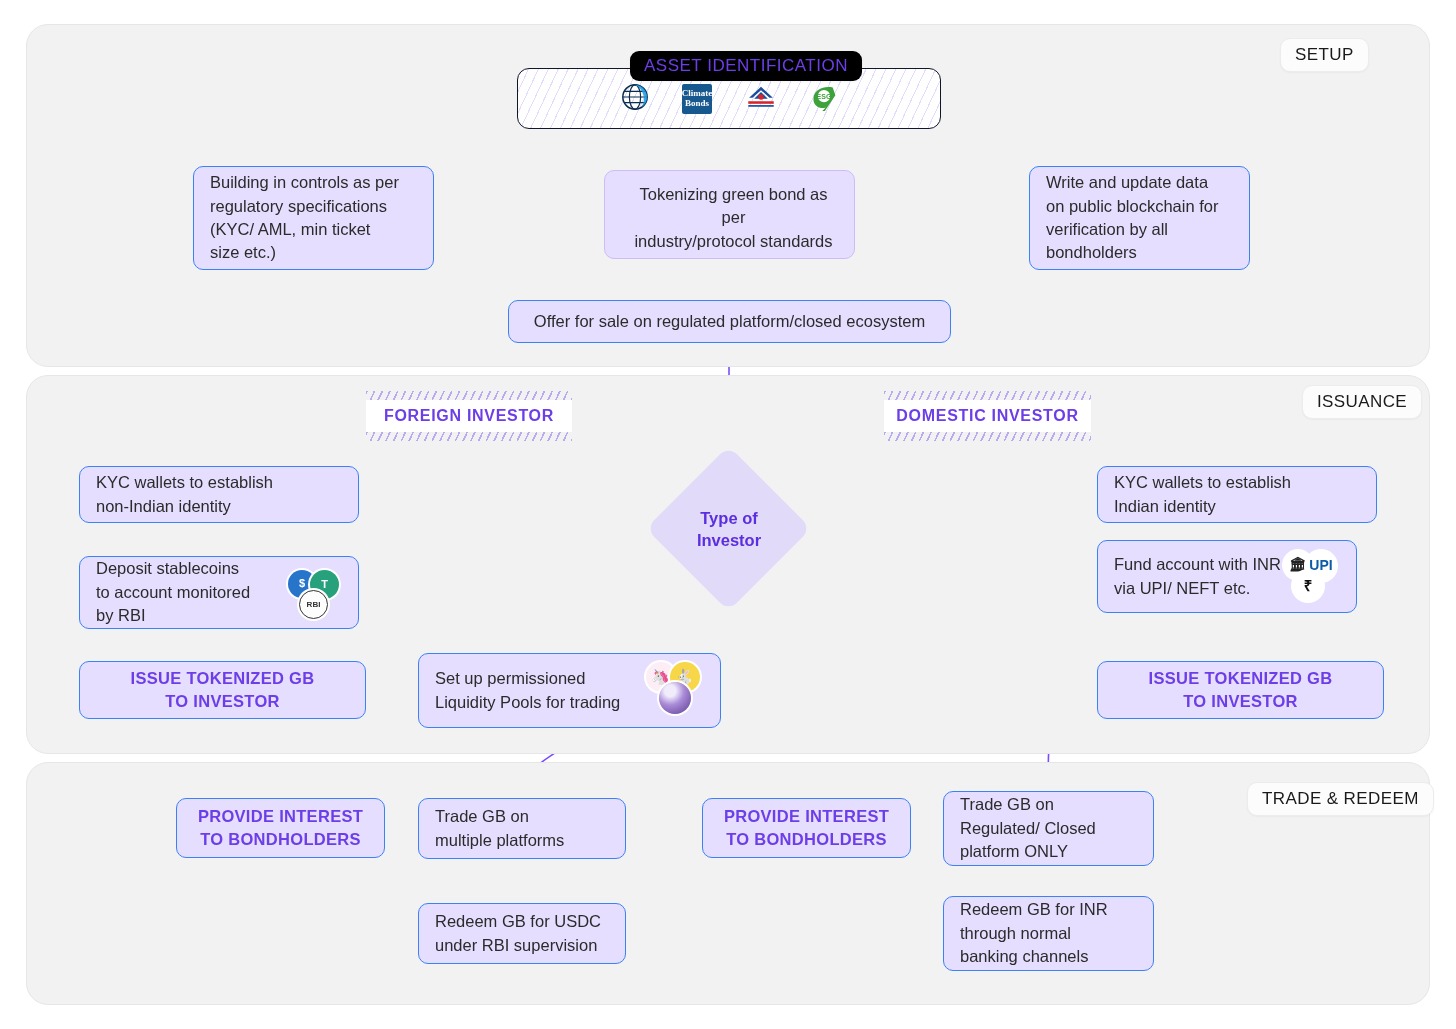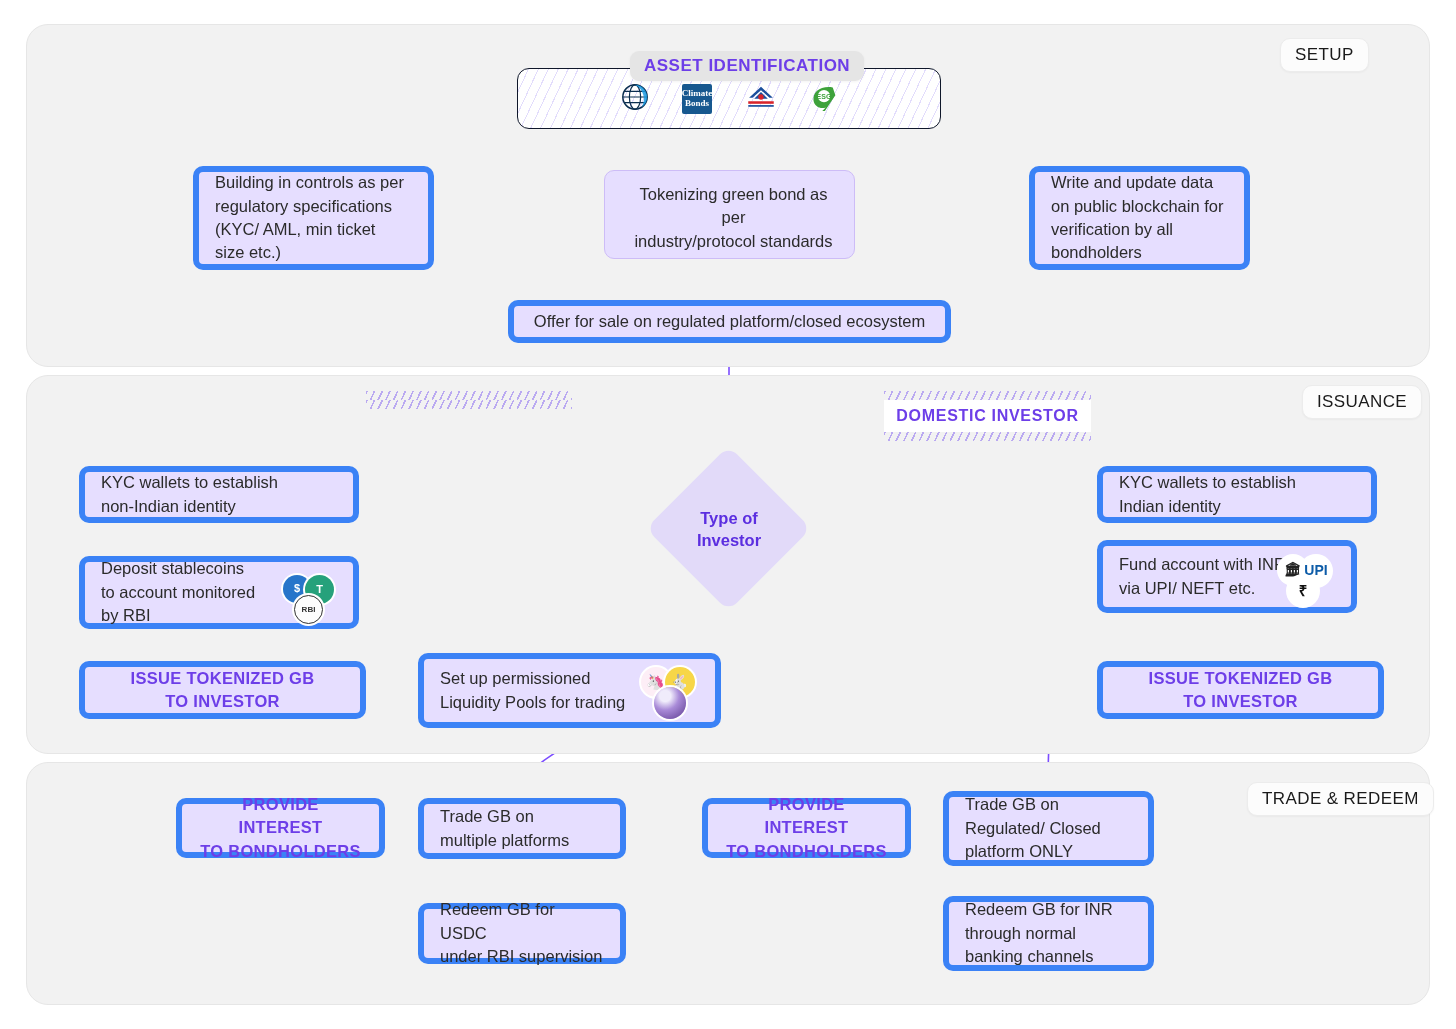--- a/index.html
+++ b/index.html
@@ -32,21 +32,21 @@
     height:32px;
     box-shadow:0 1px 2px rgba(0,0,0,.04);
     white-space:nowrap;
   }
 
   
   .node{
     position:absolute;
     box-sizing:border-box;
     background:#e6deff;
-    border:6px solid #3b82f6;
+    border:1px solid #3b82f6;
     border-radius:10px;
     color:#2b2b2b;
     font-size:16.5px;
     line-height:1.42;
     padding:12px 16px;
     display:flex;align-items:center;
     white-space:pre-line;
   }
   .node.center{justify-content:center;text-align:center;}
   .node.strong{
@@ -67,25 +67,24 @@
     position:absolute;inset:0;
     background-image:repeating-linear-gradient(115deg,
         rgba(160,140,245,.30) 0 1px, rgba(0,0,0,0) 1px 9px);
   }
   .asset-logos{
     position:absolute;inset:0;
     display:flex;align-items:center;justify-content:center;gap:32px;
   }
   .asset-title{
     position:absolute;
-    background:#e5e5e5;border-radius:9px;
+    background:#000000;border-radius:9px;
     color:#6d3ee8;font-size:17px;letter-spacing:.5px;
     padding:5px 14px;white-space:nowrap;
     box-shadow:0 1px 3px rgba(0,0,0,.05);
-    font-weight:bold;
   }
 
   
   .token-card{
     position:absolute;box-sizing:border-box;
     background:#e6deff;border:1px solid #cdbcf7;border-radius:10px;
     overflow:hidden;
     padding-left:8px;
   }
   .token-card .tc-text{
@@ -275,20 +274,21 @@
 
   <div class="node" style="left:1029px;top:166px;width:221px;height:104px;">Write and update data
 on public blockchain for
 verification by all
 bondholders</div>
 
   <div class="node center" style="left:508px;top:300px;width:443px;height:43px;">Offer for sale on regulated platform/closed ecosystem</div>
 
   <div class="banner" style="left:366px;top:391px;width:206px;height:50px;">
     <div class="hatch-row"></div>
+    <div class="banner-label">FOREIGN INVESTOR</div>
     <div class="hatch-row"></div>
   </div>
 
   <div class="banner" style="left:884px;top:391px;width:207px;height:50px;">
     <div class="hatch-row"></div>
     <div class="banner-label">DOMESTIC INVESTOR</div>
     <div class="hatch-row"></div>
   </div>
 
   <div class="diamond" style="left:670px;top:470px;width:117px;height:117px;"></div>

